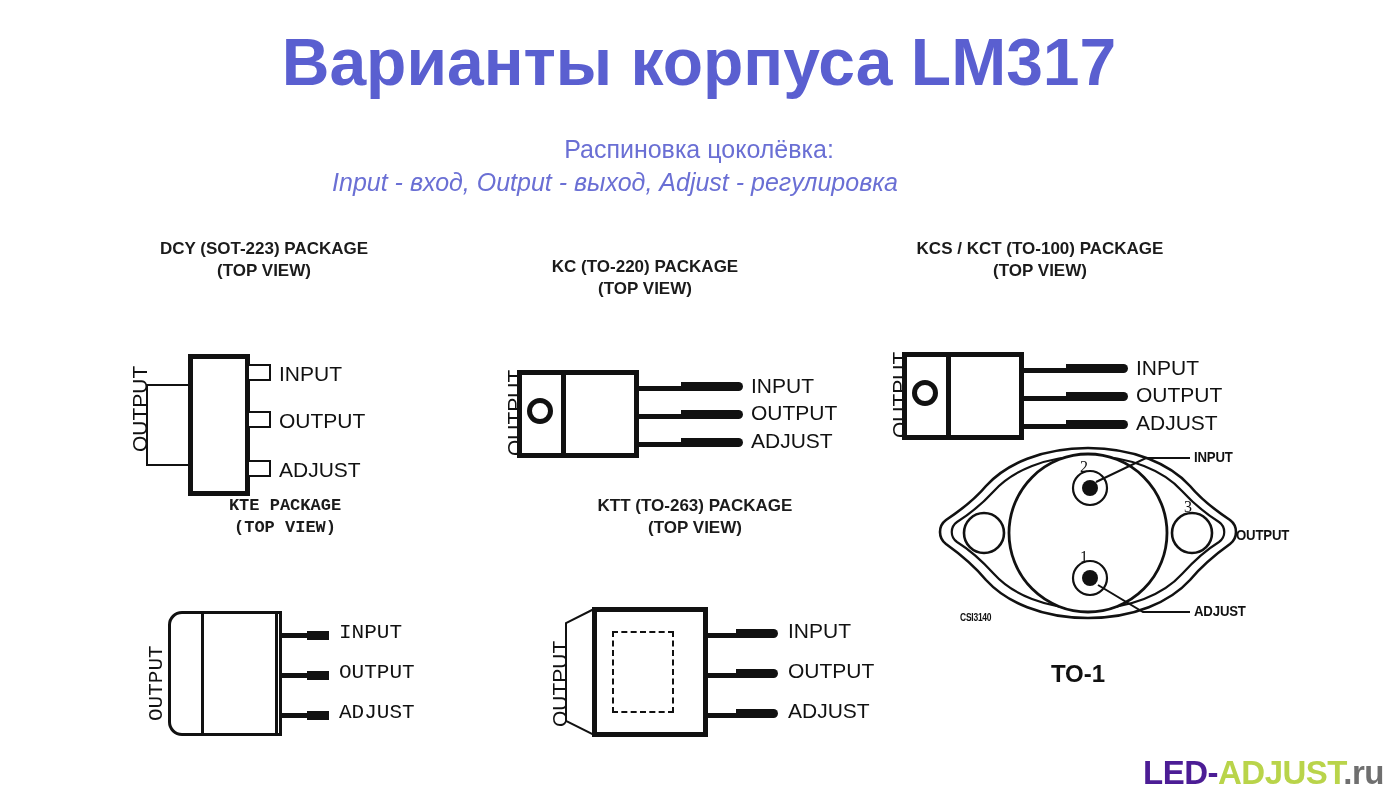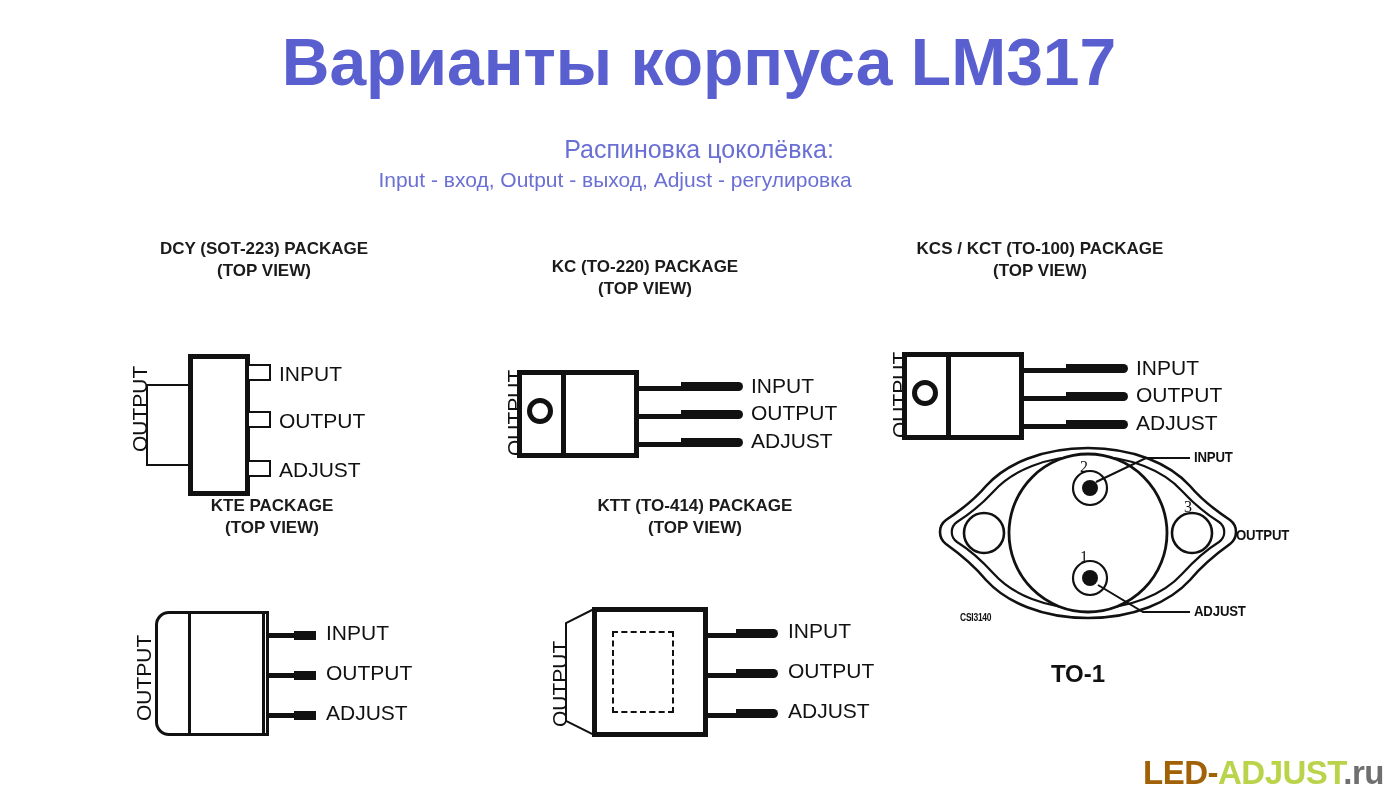--- a/index.html
+++ b/index.html
@@ -38,22 +38,23 @@
     text-align: center;
     font-size: 25px;
     color: #6a6fd4;
   }
   .subtitle-2 {
     position: absolute;
     top: 168px;
     left: 0;
     width: 1230px;
     text-align: center;
-    font-size: 21px;
+    font-size: 25px;
     color: #6a6fd4;
+    font-style: italic;
   }
 
   
   .pkg {
     position: absolute;
   }
   .pkg-title {
     text-align: center;
     font-size: 17px;
     font-weight: bold;
@@ -211,21 +212,21 @@
   
   .watermark {
     position: absolute;
     right: 14px;
     bottom: 8px;
     font-size: 33px;
     font-weight: bold;
     letter-spacing: -0.5px;
     white-space: nowrap;
   }
-  .wm-a { color: #a16207; margin-left: 44px; }
+  .wm-a { color: #4c1d95; margin-left: 44px; }
   .wm-b { color: #b9d44a; }
   .wm-c { color: #6f6f6f; }
 </style>
 </head>
 <body>
 
 <div class="page-title">Варианты корпуса LM317</div>
 <div class="subtitle-1">Распиновка цоколёвка:</div>
 <div class="subtitle-2">Input - вход, Output - выход, Adjust - регулировка</div>
 
@@ -282,21 +283,21 @@
     <div class="lead-wide" style="left:226px; top:100px; width:62px;"></div>
     <div class="lead-thin" style="left:184px; top:132px; width:44px;"></div>
     <div class="lead-wide" style="left:226px; top:128px; width:62px;"></div>
 
     <div class="lbl" style="left:296px; top:64px;">INPUT</div>
     <div class="lbl" style="left:296px; top:91px;">OUTPUT</div>
     <div class="lbl" style="left:296px; top:119px;">ADJUST</div>
   </div>
 </div>
 
-<div class="pkg" id="pkg-kte" style="left:92px; top:495px; width:360px;">
+<div class="pkg" id="pkg-kte" style="left:105px; top:495px; width:360px;font-family:Liberation Mono, monospace;">
   <div class="pkg-title">KTE PACKAGE
 (TOP VIEW)</div>
   <div class="pkg-figure">
     <div class="vlabel" style="left:40px; top:172px;">OUTPUT</div>
     <div class="kte-tab" style="left:63px; top:62px; width:40px; height:125px;"></div>
     <div class="kte-body" style="left:96px; top:62px; width:80px; height:125px;"></div>
     <div class="kte-body" style="left:170px; top:62px; width:7px; height:125px;"></div>
 
     <div class="kte-lead-a" style="left:176px; top:84px; width:28px;"></div>
     <div class="kte-lead-b" style="left:202px; top:82px; width:22px;"></div>
@@ -305,21 +306,21 @@
     <div class="kte-lead-a" style="left:176px; top:164px; width:28px;"></div>
     <div class="kte-lead-b" style="left:202px; top:162px; width:22px;"></div>
 
     <div class="lbl" style="left:234px; top:72px;">INPUT</div>
     <div class="lbl" style="left:234px; top:112px;">OUTPUT</div>
     <div class="lbl" style="left:234px; top:152px;">ADJUST</div>
   </div>
 </div>
 
 <div class="pkg" id="pkg-ktt" style="left:500px; top:495px; width:390px;">
-  <div class="pkg-title">KTT (TO-414) PACKAGE
+  <div class="pkg-title">KTT (TO-263) PACKAGE
 (TOP VIEW)</div>
   <div class="pkg-figure">
     <div class="vlabel" style="left:48px; top:178px;">OUTPUT</div>
 
     <svg width="250" height="160" style="position:absolute; left:52px; top:58px;">
       <polygon points="42,2 14,16 14,114 42,128" fill="#ffffff" stroke="#111111" stroke-width="2"></polygon>
     </svg>
 
     <div class="ktt-body" style="left:92px; top:58px; width:116px; height:130px;"></div>
     <div class="ktt-dashed" style="left:112px; top:82px; width:62px; height:82px;"></div>

